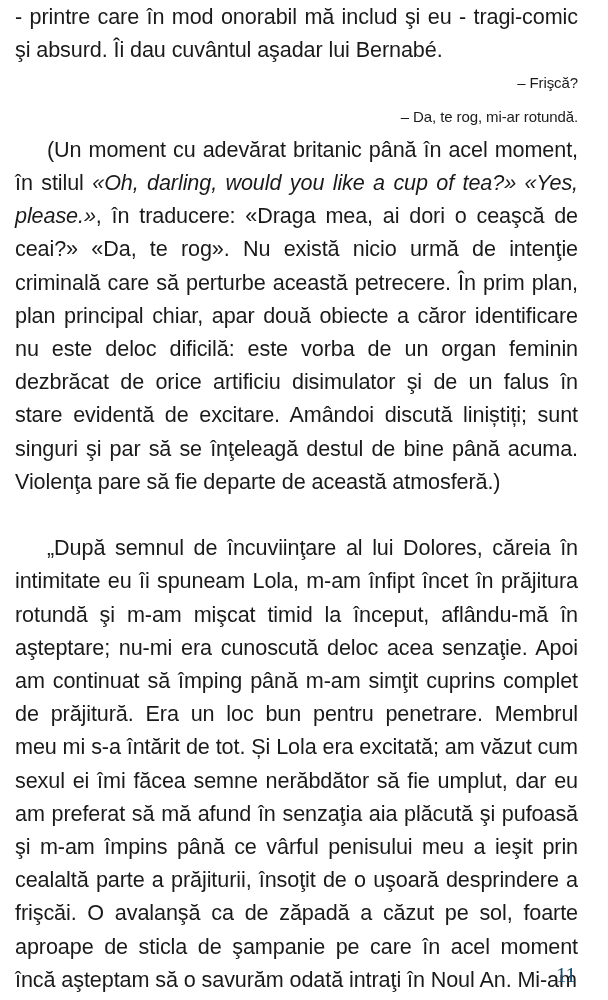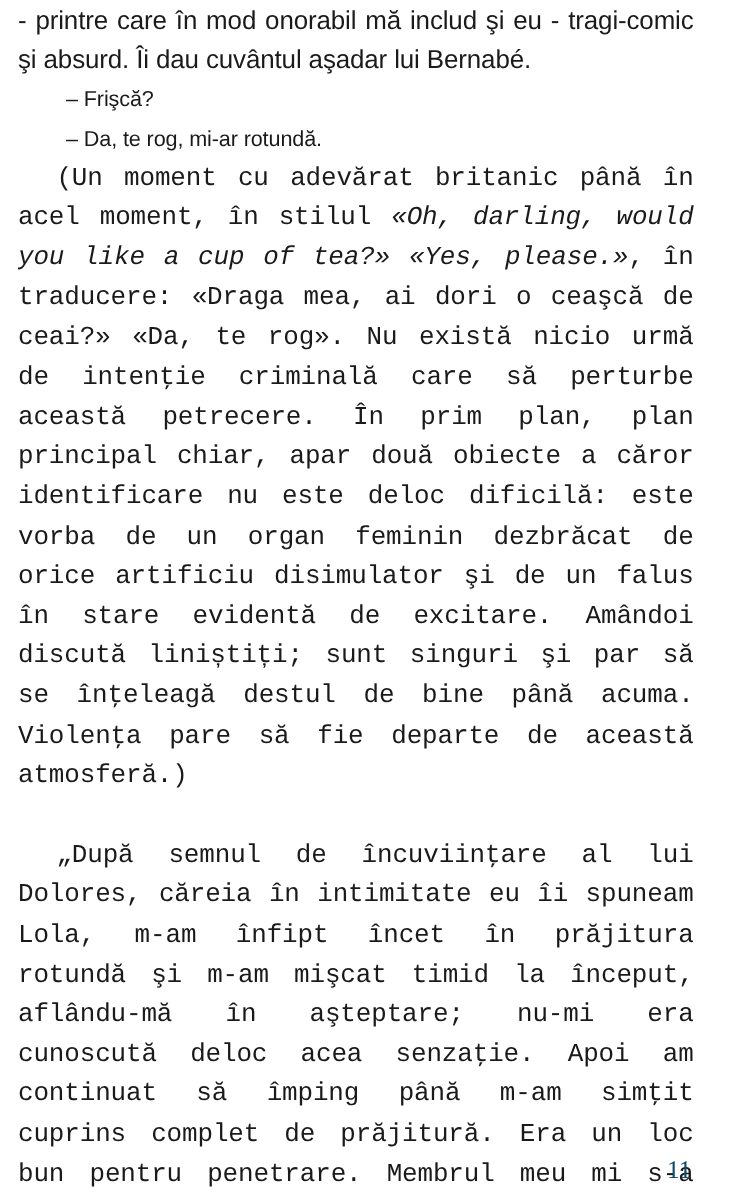--- a/index.html
+++ b/index.html
@@ -43,29 +43,28 @@
   }
 
   
   .para.continuation {
     text-indent: 0;
   }
 
   
   .para.indented {
     text-indent: 32px;
-    font-family: Liberation Mono, monospace;
   }
 
   
   .dialogue {
     margin: 0;
-    font-size: 18px;
+    font-size: 15px;
     line-height: 33.2px;
-    text-align: left;
+    text-align: right;
     padding-left: 40px;
     letter-spacing: -0.1px;
   }
 
   .italic {
     font-style: italic;
   }
 
   
   .blank-line {

